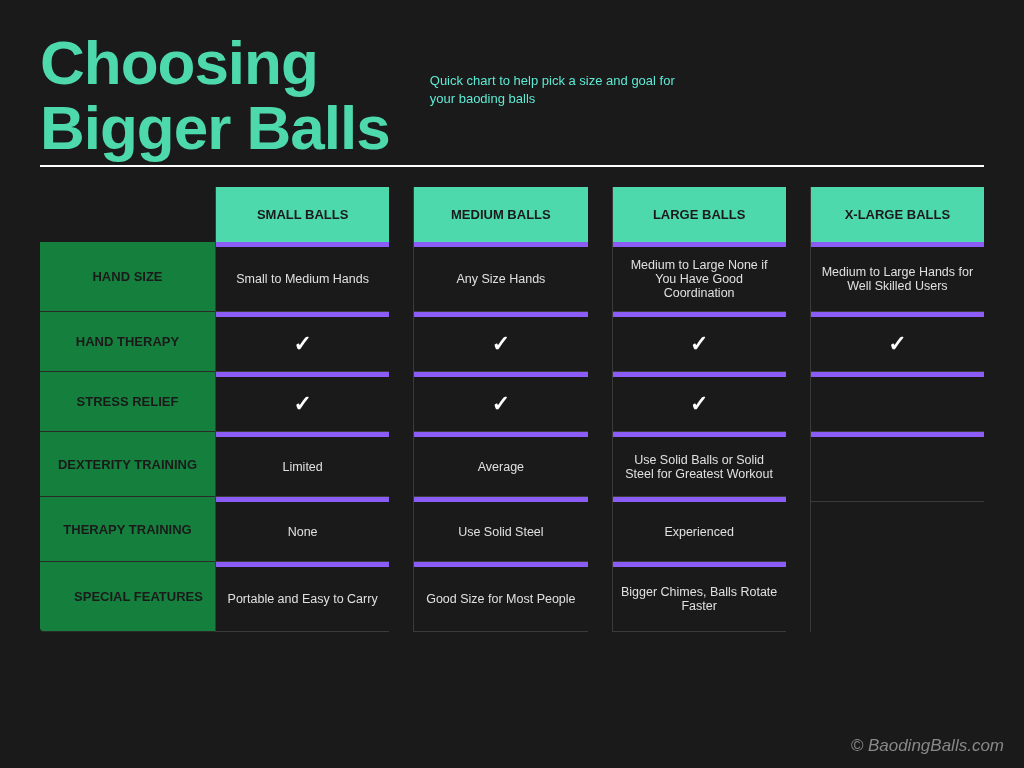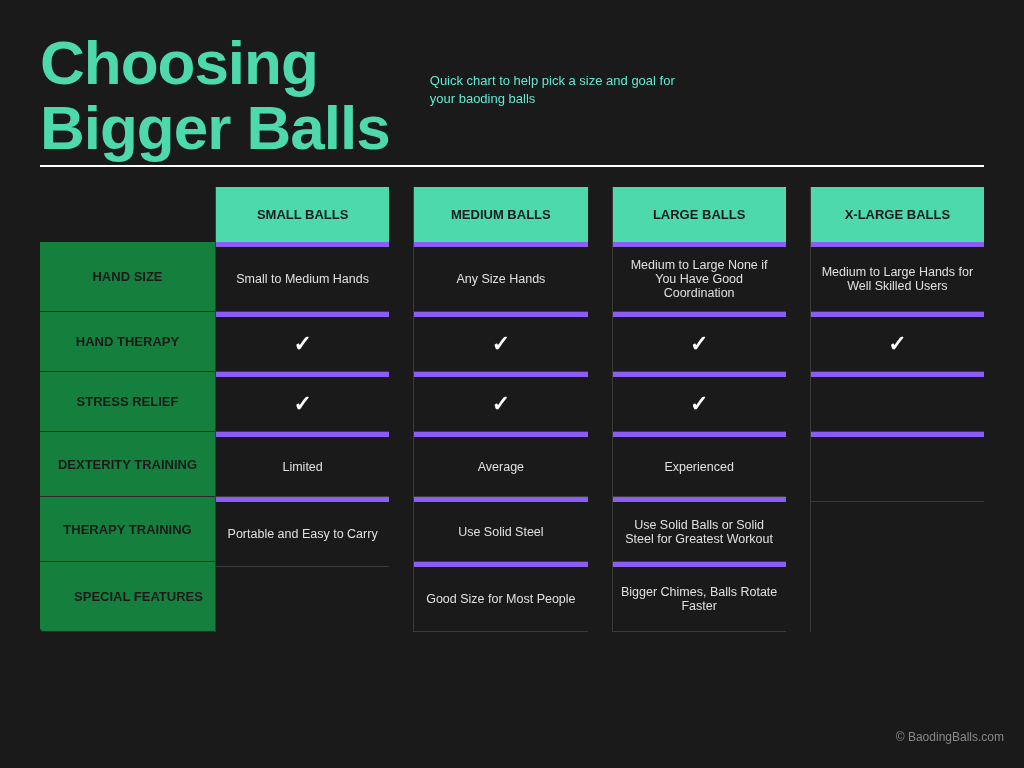--- a/index.html
+++ b/index.html
@@ -148,24 +148,25 @@
     }
 
     .checkmark {
       color: #ffffff;
       font-size: 22px;
       font-weight: bold;
     }
 
     .copyright {
       position: absolute;
-      bottom: 24px;
+      bottom: 12px;
       right: 20px;
-      font-size: 12px;
+      font-size: 17px;
       color: #888888;
+      font-style: italic;
     }
   </style>
 </head>
 <body>
 
 <div class="main-container">
 
   <div class="header-section">
     <div class="title-block">
       <div class="main-title">
@@ -195,20 +196,21 @@
       <div class="col">
         <div class="col-header">SMALL BALLS</div>
         <div class="col-cell col-height-1">Small to Medium Hands</div>
         <div class="col-cell with-check col-height-2">
             <span class="checkmark">✓</span>
           </div>
         <div class="col-cell with-check col-height-3">
             <span class="checkmark">✓</span>
           </div>
         <div class="col-cell col-height-4">Limited</div>
+        <div class="col-cell col-height-5">None</div>
         <div class="col-cell col-height-6">Portable and Easy to Carry</div>
       </div>
 
       <div class="col">
         <div class="col-header">MEDIUM BALLS</div>
         <div class="col-cell col-height-1">Any Size Hands</div>
         <div class="col-cell with-check col-height-2">
             <span class="checkmark">✓</span>
           </div>
         <div class="col-cell with-check col-height-3">
@@ -221,22 +223,22 @@
 
       <div class="col">
         <div class="col-header">LARGE BALLS</div>
         <div class="col-cell col-height-1">Medium to Large None if You Have Good Coordination</div>
         <div class="col-cell with-check col-height-2">
             <span class="checkmark">✓</span>
           </div>
         <div class="col-cell with-check col-height-3">
             <span class="checkmark">✓</span>
           </div>
+        <div class="col-cell col-height-5">Use Solid Balls or Solid Steel for Greatest Workout</div>
         <div class="col-cell col-height-4">Experienced</div>
-        <div class="col-cell col-height-5">Use Solid Balls or Solid Steel for Greatest Workout</div>
         <div class="col-cell col-height-6">Bigger Chimes, Balls Rotate Faster</div>
       </div>
 
       <div class="col">
         <div class="col-header">X-LARGE BALLS</div>
         <div class="col-cell col-height-1">Medium to Large Hands for Well Skilled Users</div>
         <div class="col-cell with-check col-height-2">
             <span class="checkmark">✓</span>
           </div>
         <div class="col-cell col-height-3"></div>

